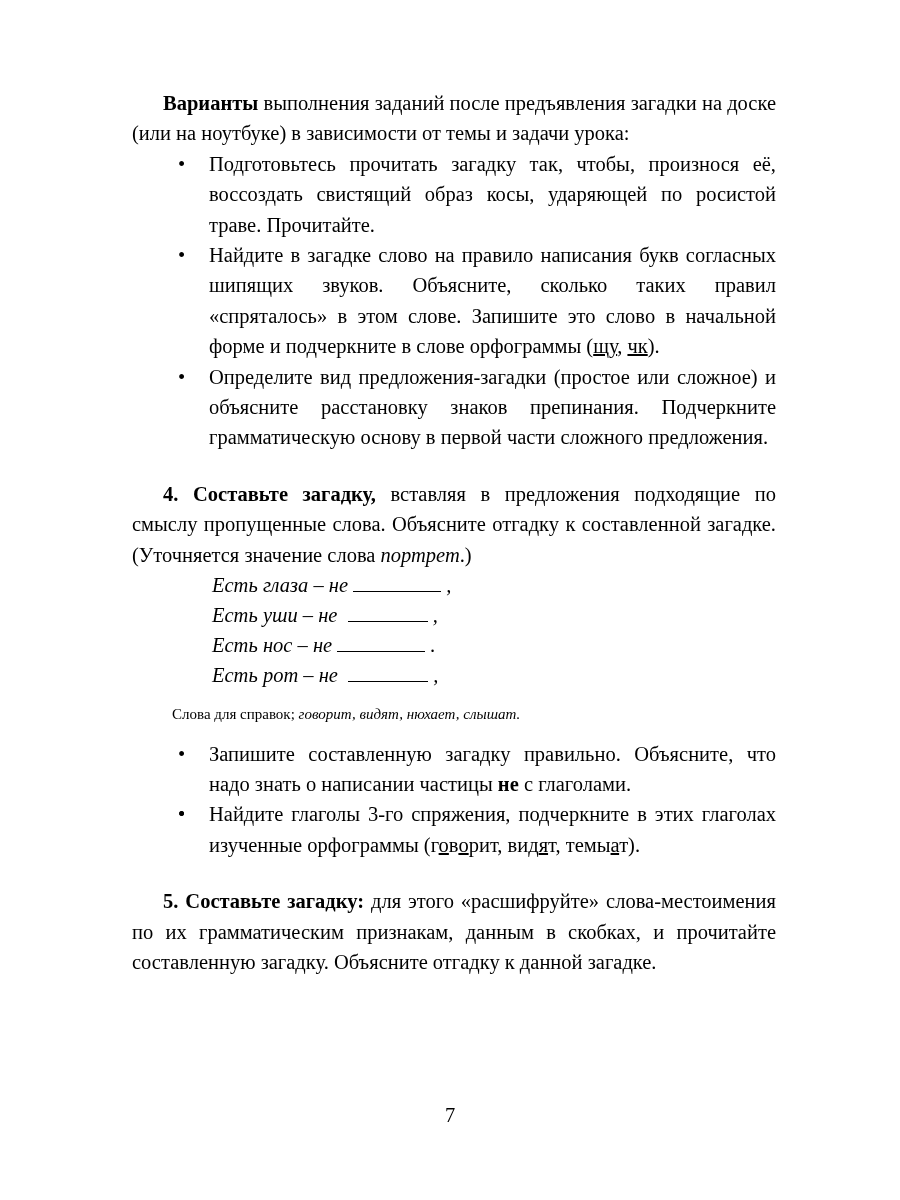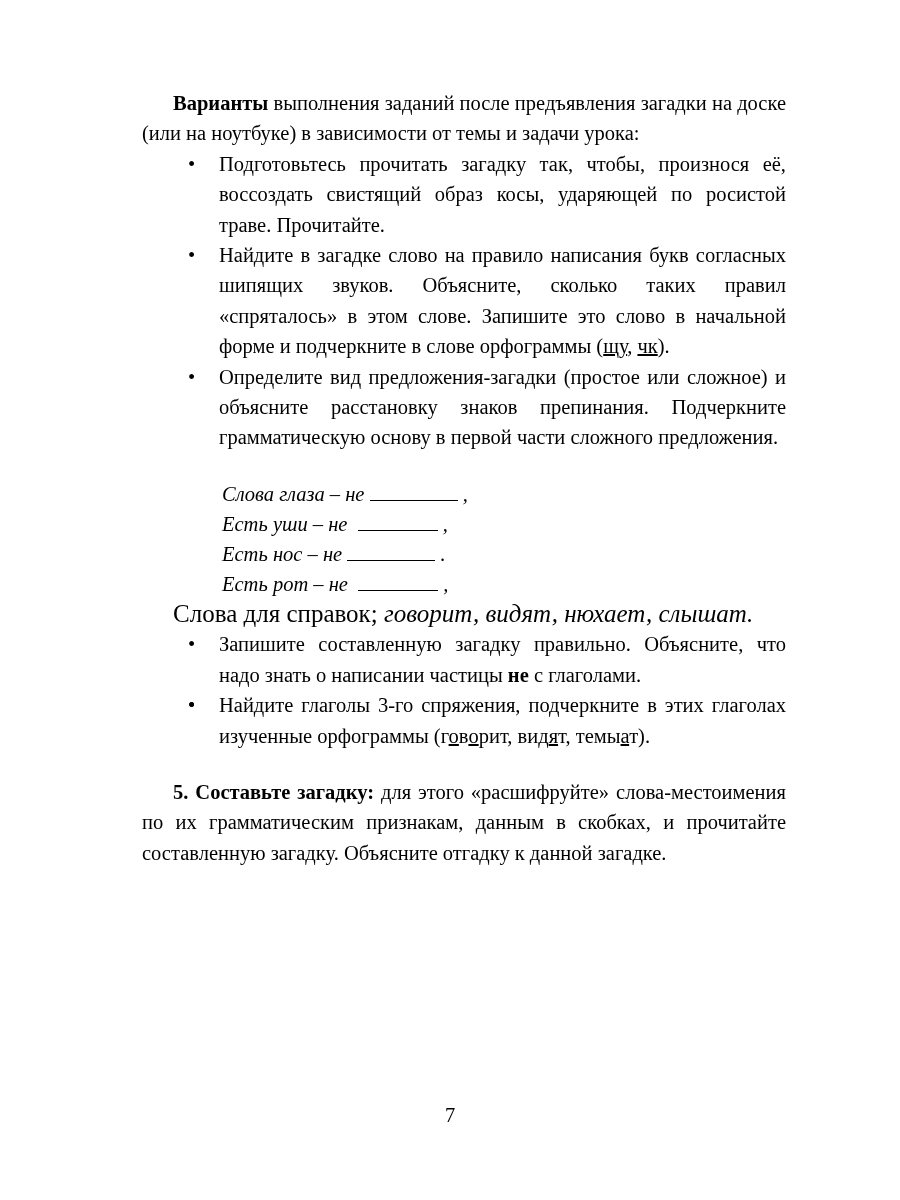--- a/index.html
+++ b/index.html
@@ -21,21 +21,21 @@
     position: absolute;
     left: 0;
     top: 0;
     width: 900px;
     height: 1200px;
     background: #ffffff;
   }
 
   .content {
     position: absolute;
-    left: 142px;
+    left: 132px;
     top: 88px;
     width: 644px;
   }
 
   
   .para {
     font-size: 20.5px;
     line-height: 30.4px;
     text-align: justify;
     text-justify: inter-word;
@@ -91,23 +91,23 @@
     font-size: 20.5px;
     line-height: 30px;
     padding-left: 142px;
     margin: 0;
   }
   .answer-line .paren {
     font-style: normal;
   }
 
   .plain-line {
-    font-size: 25px;
+    font-size: 15px;
     line-height: 30.4px;
-    margin: 0;
+    margin: 9px;
     text-indent: 31px;
   }
   .spacer-md { height: 26px; }
 
   b, .b { font-weight: bold; }
   i, .i { font-style: italic; }
   u, .u { text-decoration: underline; text-underline-offset: 1px; }
 
   
   .folio {
@@ -137,23 +137,24 @@
         <span>Найдите в загадке слово на правило написания букв согласных шипящих звуков. Объясните, сколько таких правил «спряталось» в этом слове. Запишите это слово в начальной форме и подчеркните в слове орфограммы (</span><u>щу</u><span>, </span><u>чк</u><span>).</span>
       </li>
       <li>
         <span class="marker">•</span>
         <span>Определите вид предложения-загадки (простое или сложное) и объясните расстановку знаков препинания. Подчеркните грамматическую основу в первой части сложного предложения.</span>
       </li>
     </ul>
 
     <div class="spacer-md"></div>
 
+    <p class="para"><b>4.</b><b>&nbsp;</b><b>Составьте загадку,</b><span> вставляя в предложения подходящие по смыслу пропущенные слова. Объясните отгадку к составленной загадке. (Уточняется значение слова </span><i>портрет</i><span>.)</span></p>
 
     <ul class="riddle">
-      <li><span>Слова глаза – не </span><span class="blank" style="width: 88px;"></span><span> ,</span></li>
+      <li><span>Есть глаза – не </span><span class="blank" style="width: 88px;"></span><span> ,</span></li>
       <li><span>Есть уши – не  </span><span class="blank" style="width: 80px;"></span><span> ,</span></li>
       <li><span>Есть нос – не </span><span class="blank" style="width: 88px;"></span><span> .</span></li>
       <li><span>Есть рот – не  </span><span class="blank" style="width: 80px;"></span><span> ,</span></li>
     </ul>
 
 
     <p class="plain-line"><span>Слова для справок; </span><i>говорит, видят, нюхает, слышат.</i></p>
 
 
     <ul class="bullets">

